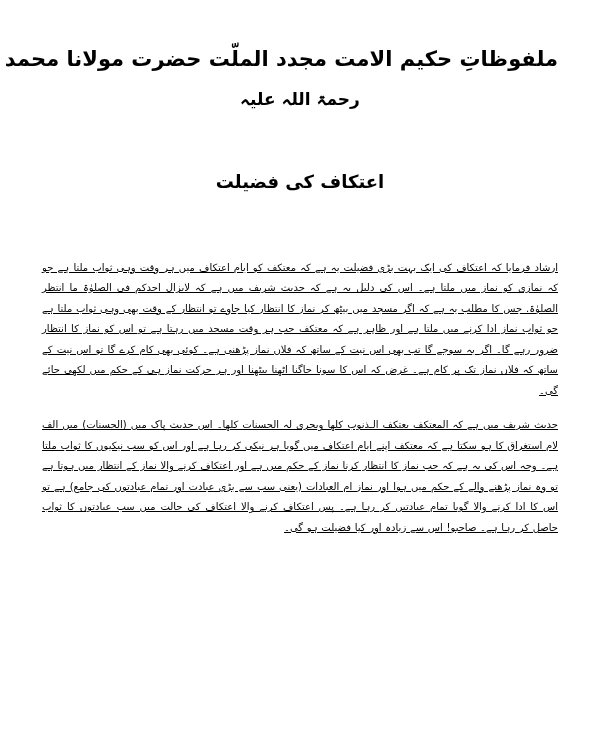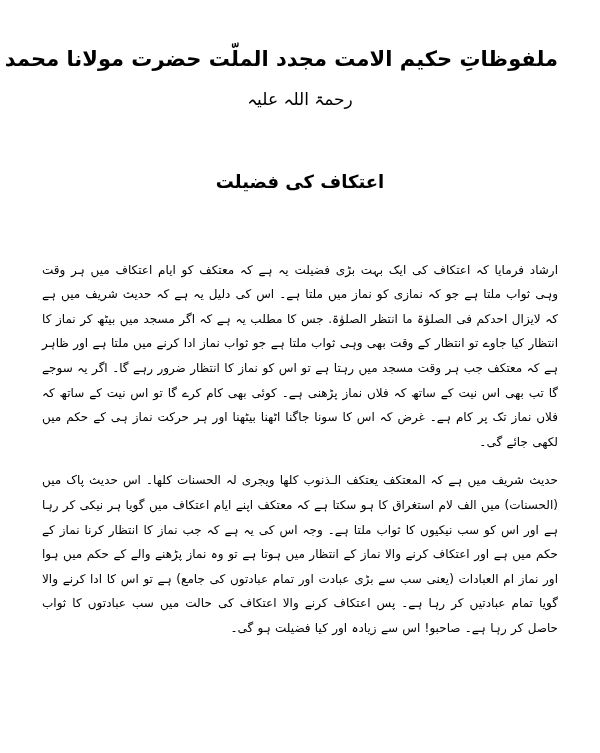--- a/index.html
+++ b/index.html
@@ -30,45 +30,46 @@
     font-size: 21px;
     line-height: 1.5;
     letter-spacing: 0.2px;
     margin-top: 14px;
     margin-bottom: 4px;
     white-space: nowrap;
   }
   .doc-subtitle {
     direction: rtl;
     text-align: center;
-    font-weight: normal;
+    font-weight: bold;
     font-size: 17px;
     line-height: 1.6;
     margin-top: 10px;
     margin-bottom: 12px;
   }
   .section-heading {
     direction: rtl;
     text-align: center;
     font-weight: bold;
     font-size: 18px;
     margin-top: 58px;
     margin-bottom: 12px;
   }
   .body-block {
     margin-top: 66px;
   }
   .para {
     direction: rtl;
     text-align: justify;
     text-align-last: right;
-    font-size: 12px;
+    font-size: 10px;
     line-height: 2.05;
     margin: 0 0 14px 0;
     word-spacing: 0.5px;
+    text-decoration: underline;
   }
   .para:last-of-type {
     margin-bottom: 0;
   }
 </style>
 </head>
 <body>
 
 <div class="page">
 

